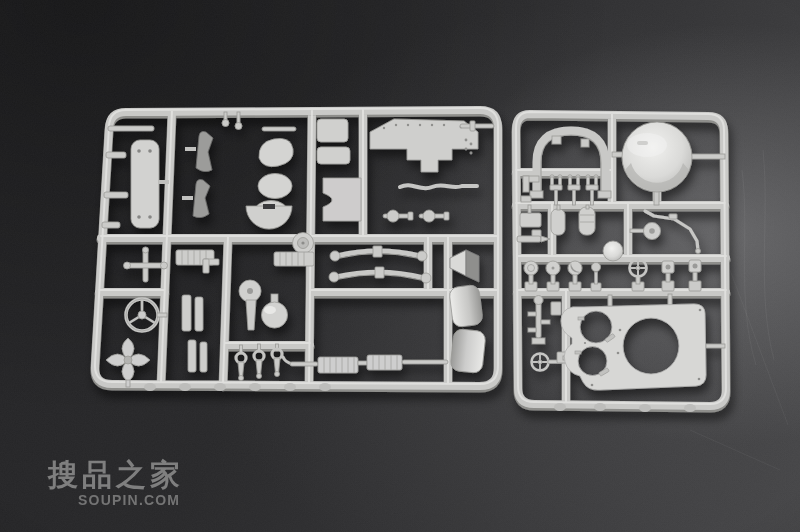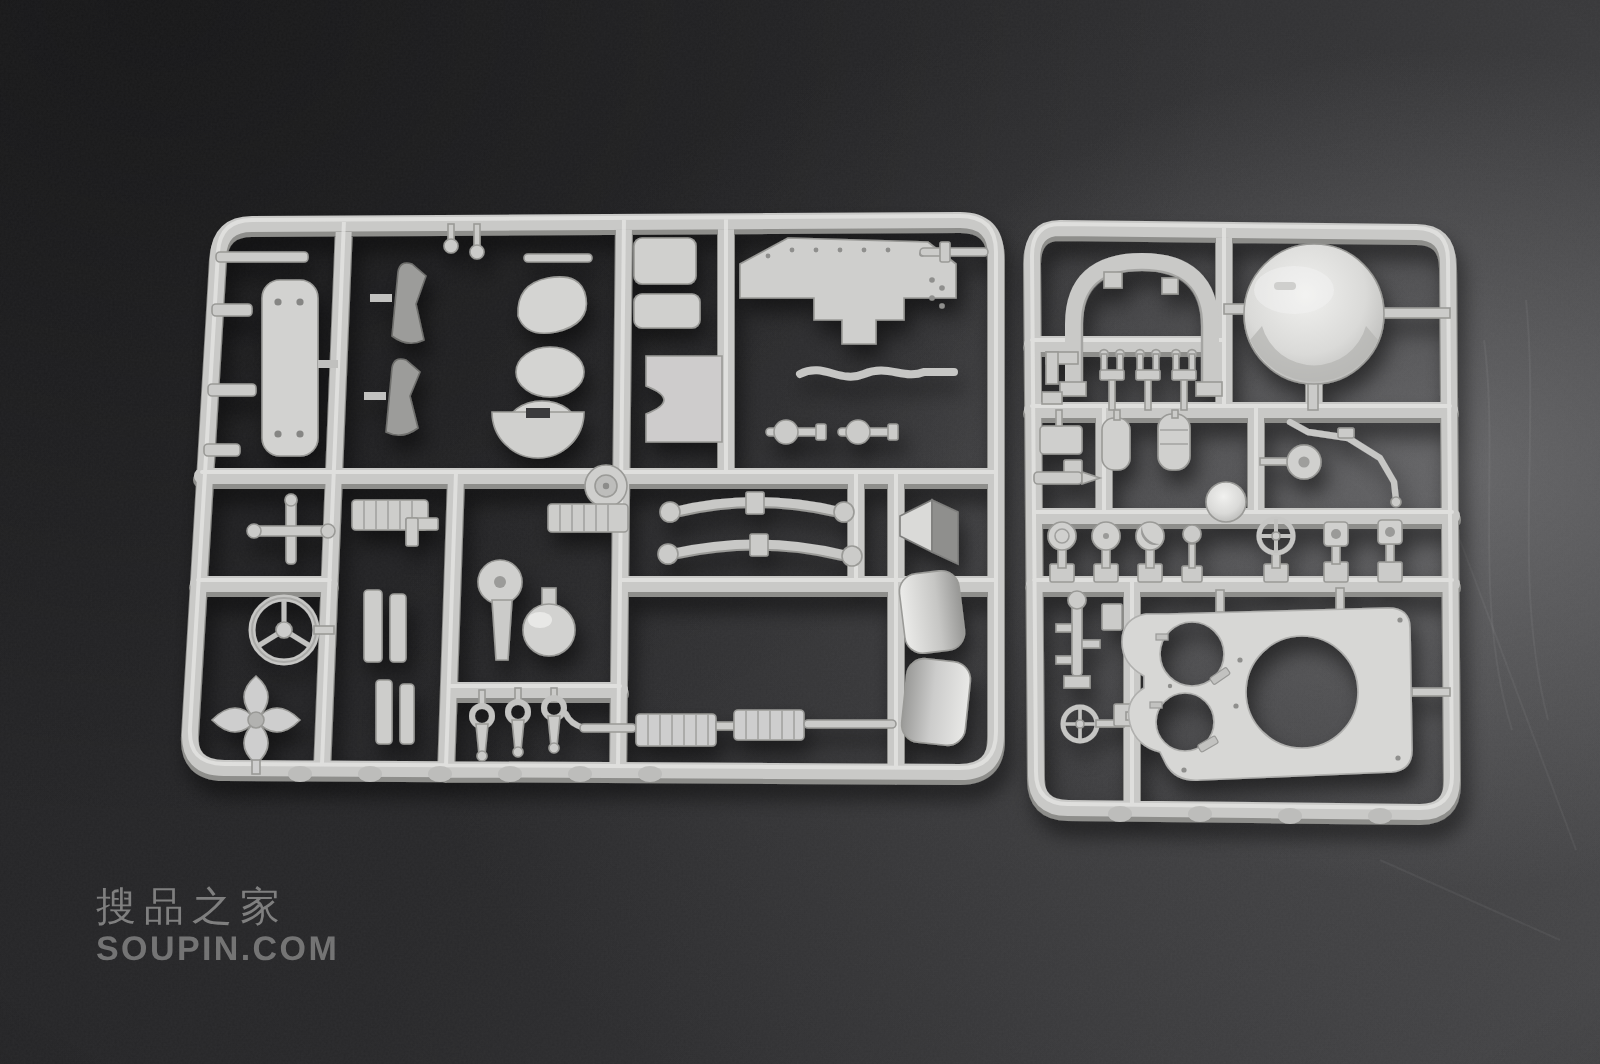--- a/index.html
+++ b/index.html
@@ -9,23 +9,23 @@
     background:
       radial-gradient(420px 300px at 91% 44%, rgba(138,138,140,.50), rgba(138,138,140,0) 70%),
       radial-gradient(520px 420px at 72% 58%, rgba(96,96,98,.30), rgba(96,96,98,0) 72%),
       radial-gradient(900px 700px at 10% 0%, rgba(0,0,0,.35), rgba(0,0,0,0) 60%),
       linear-gradient(112deg,#232325 0%,#28282a 38%,#333335 66%,#454547 100%);
   }
   .vignette{position:absolute;inset:0;pointer-events:none;
     background:radial-gradient(120% 120% at 50% 48%, rgba(0,0,0,0) 55%, rgba(0,0,0,.38) 100%);}
   svg{position:absolute;left:0;top:0;}
   .watermark{position:absolute;left:48px;top:442px;color:#8a8a8a;user-select:none;}
-  .wm-title{font-size:20px;font-weight:normal;letter-spacing:4px;line-height:1.1;
-    color:#8b8b8b;opacity:.88;font-family:"DejaVu Sans","Liberation Sans",sans-serif;}
-  .wm-sub{font-size:17px;font-weight:bold;letter-spacing:1.2px;color:#818181;opacity:.85;margin-top:1px;}
+  .wm-title{font-size:30px;font-weight:bold;letter-spacing:4px;line-height:1.1;
+    color:#8b8b8b;opacity:.88;font-family:"DejaVu Sans","Liberation Sans",sans-serif;margin-top:16px;}
+  .wm-sub{font-size:14px;font-weight:bold;letter-spacing:1.2px;color:#818181;opacity:.85;margin-top:1px;margin-left:30px;}
 </style>
 </head>
 <body>
 
 <div class="photo">
 
 <svg width="800" height="532" viewBox="0 0 800 532">
   <defs>
     <filter id="ds" x="-10%" y="-10%" width="125%" height="130%">
       <feDropShadow dx="3" dy="7" stdDeviation="5" flood-color="#000000" flood-opacity="0.5"></feDropShadow>

